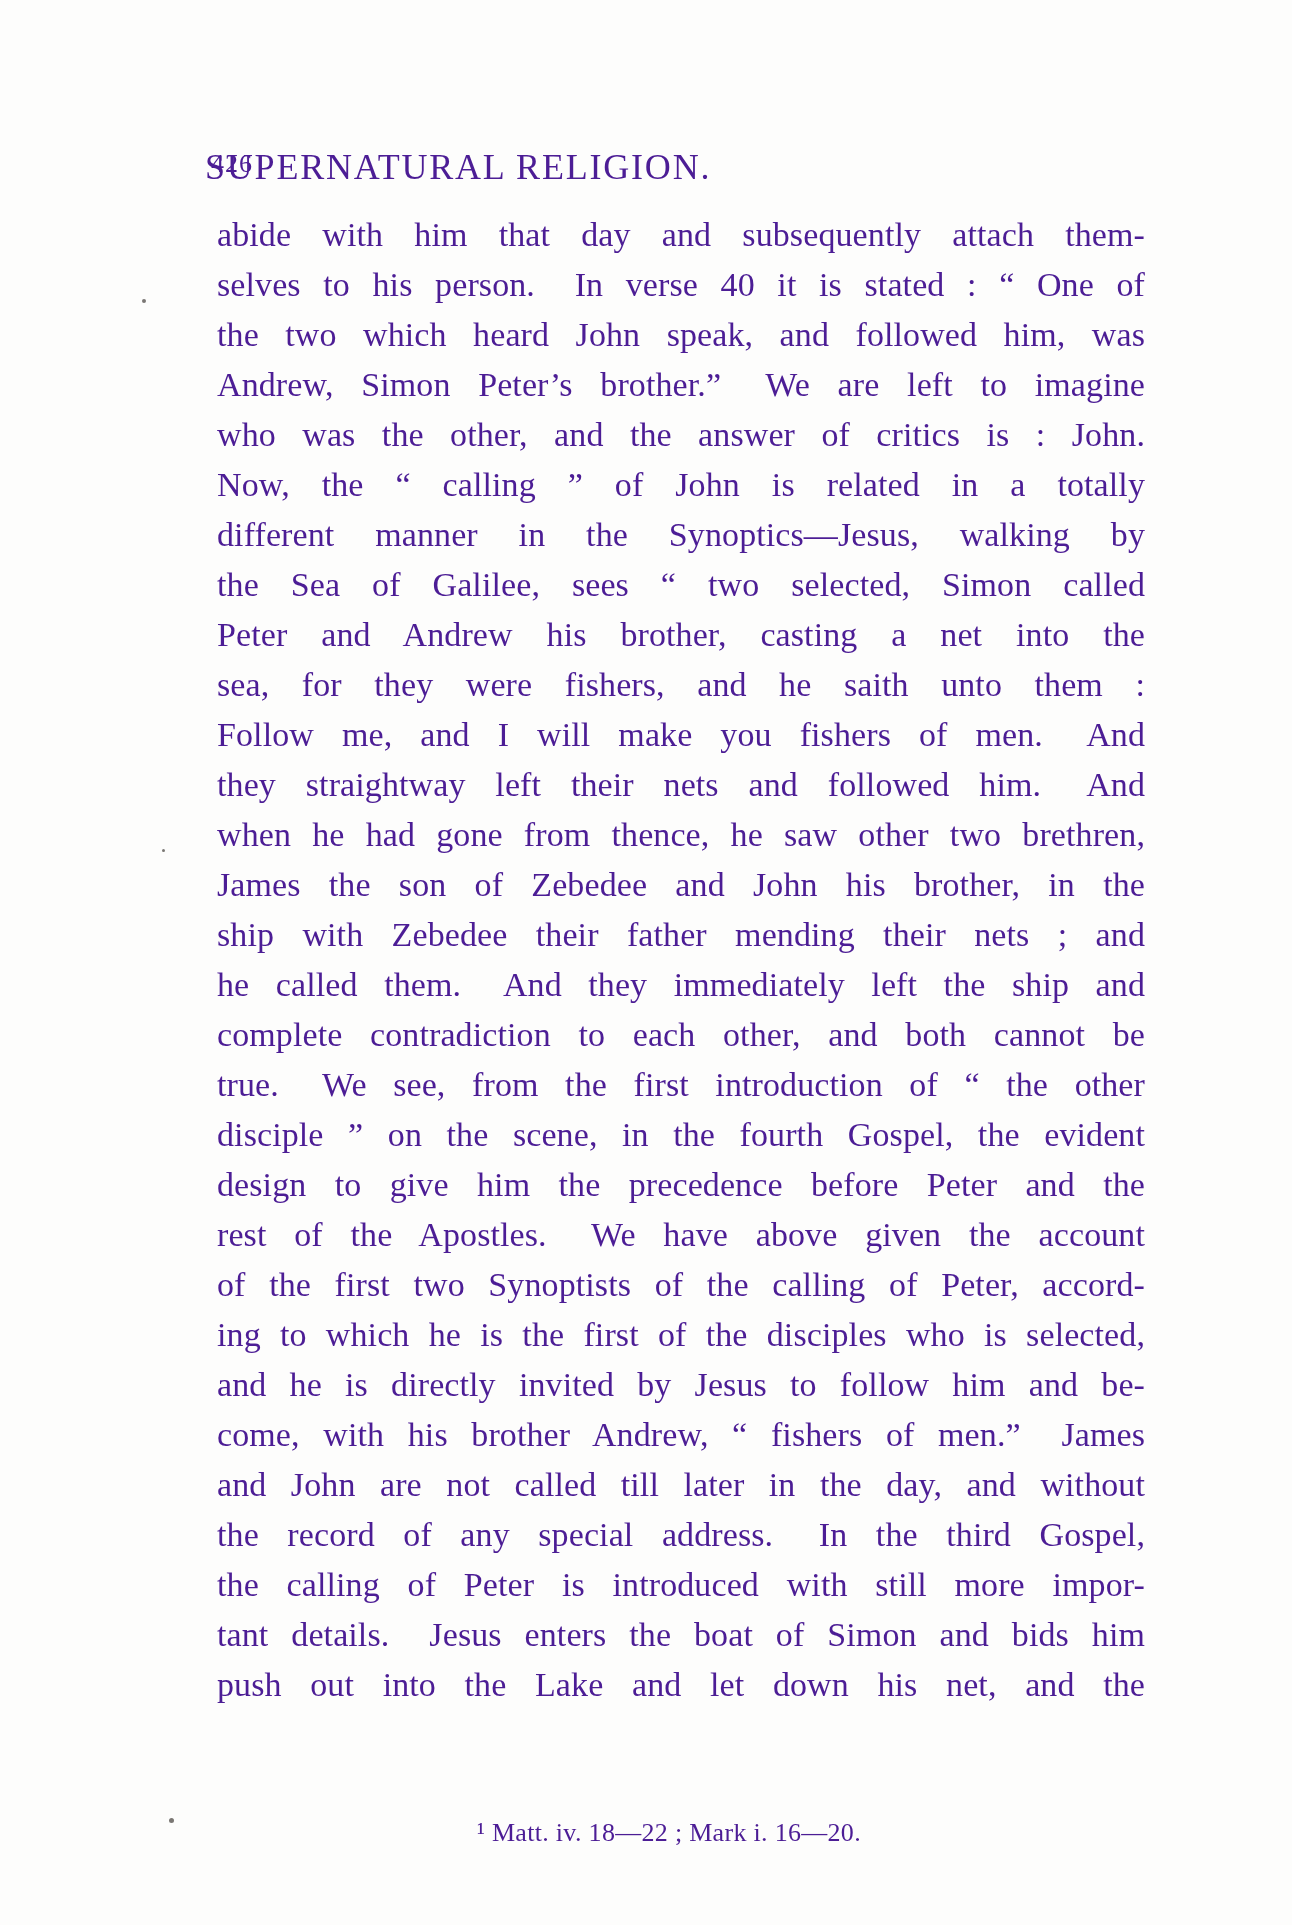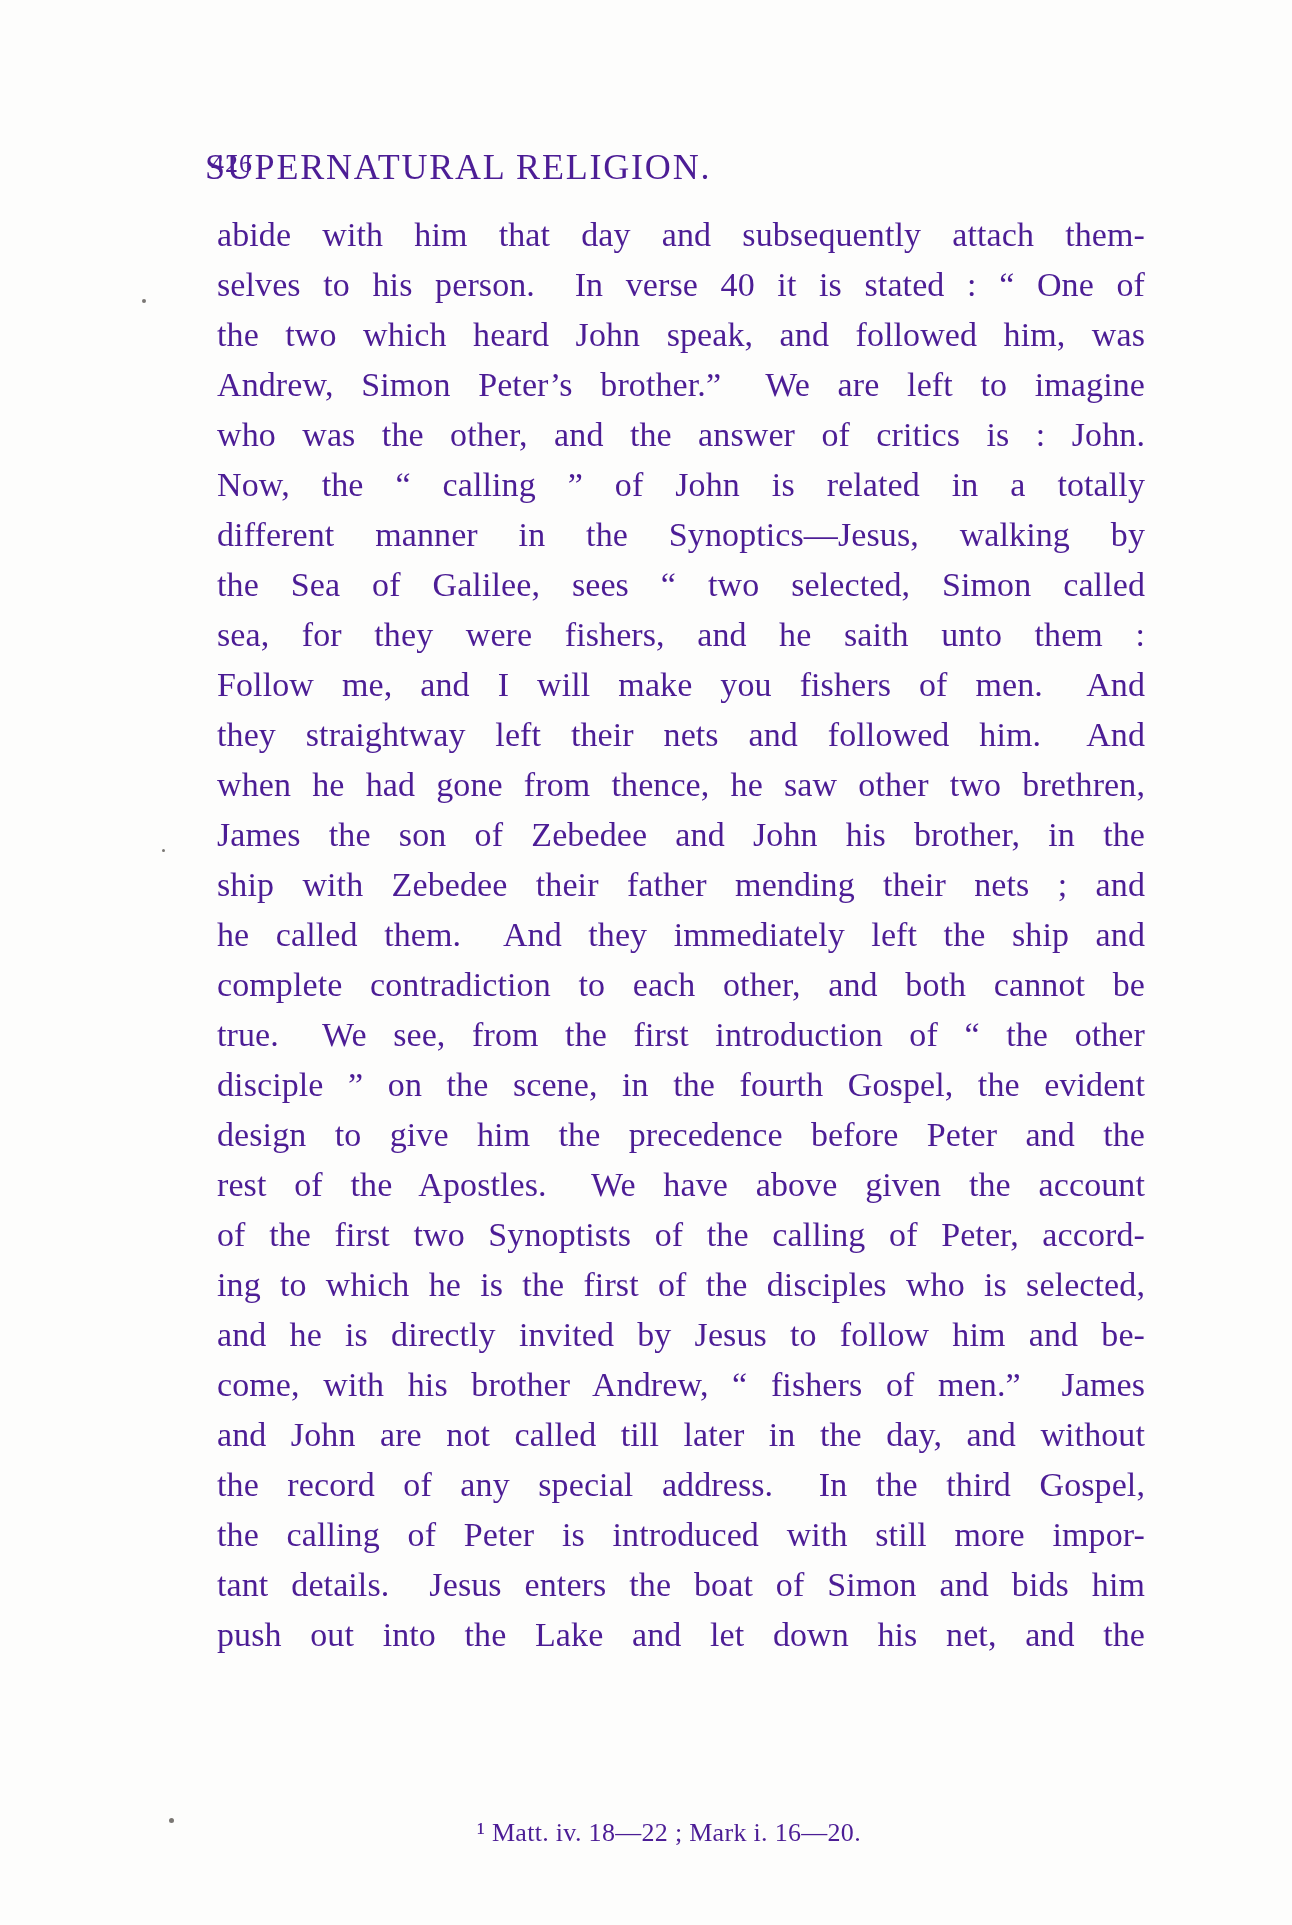--- a/index.html
+++ b/index.html
@@ -57,20 +57,21 @@
 
   <main class="body-text">
       <div class="line">abide with him that day and subsequently attach them-</div>
       <div class="line">selves to his person.  In verse 40 it is stated : “ One of</div>
       <div class="line">the two which heard John speak, and followed him, was</div>
       <div class="line">Andrew, Simon Peter’s brother.”  We are left to imagine</div>
       <div class="line">who was the other, and the answer of critics is : John.</div>
       <div class="line">Now, the “ calling ” of John is related in a totally</div>
       <div class="line">different manner in the Synoptics—Jesus, walking by</div>
       <div class="line">the Sea of Galilee, sees “ two selected, Simon called</div>
+      <div class="line">Peter and Andrew his brother, casting a net into the</div>
       <div class="line">sea, for they were fishers, and he saith unto them :</div>
       <div class="line">Follow me, and I will make you fishers of men.  And</div>
       <div class="line">they straightway left their nets and followed him.  And</div>
       <div class="line">when he had gone from thence, he saw other two brethren,</div>
       <div class="line">James the son of Zebedee and John his brother, in the</div>
       <div class="line">ship with Zebedee their father mending their nets ; and</div>
       <div class="line">he called them.  And they immediately left the ship and</div>
       <div class="line">complete contradiction to each other, and both cannot be</div>
       <div class="line">true.  We see, from the first introduction of “ the other</div>
       <div class="line">disciple ” on the scene, in the fourth Gospel, the evident</div>

